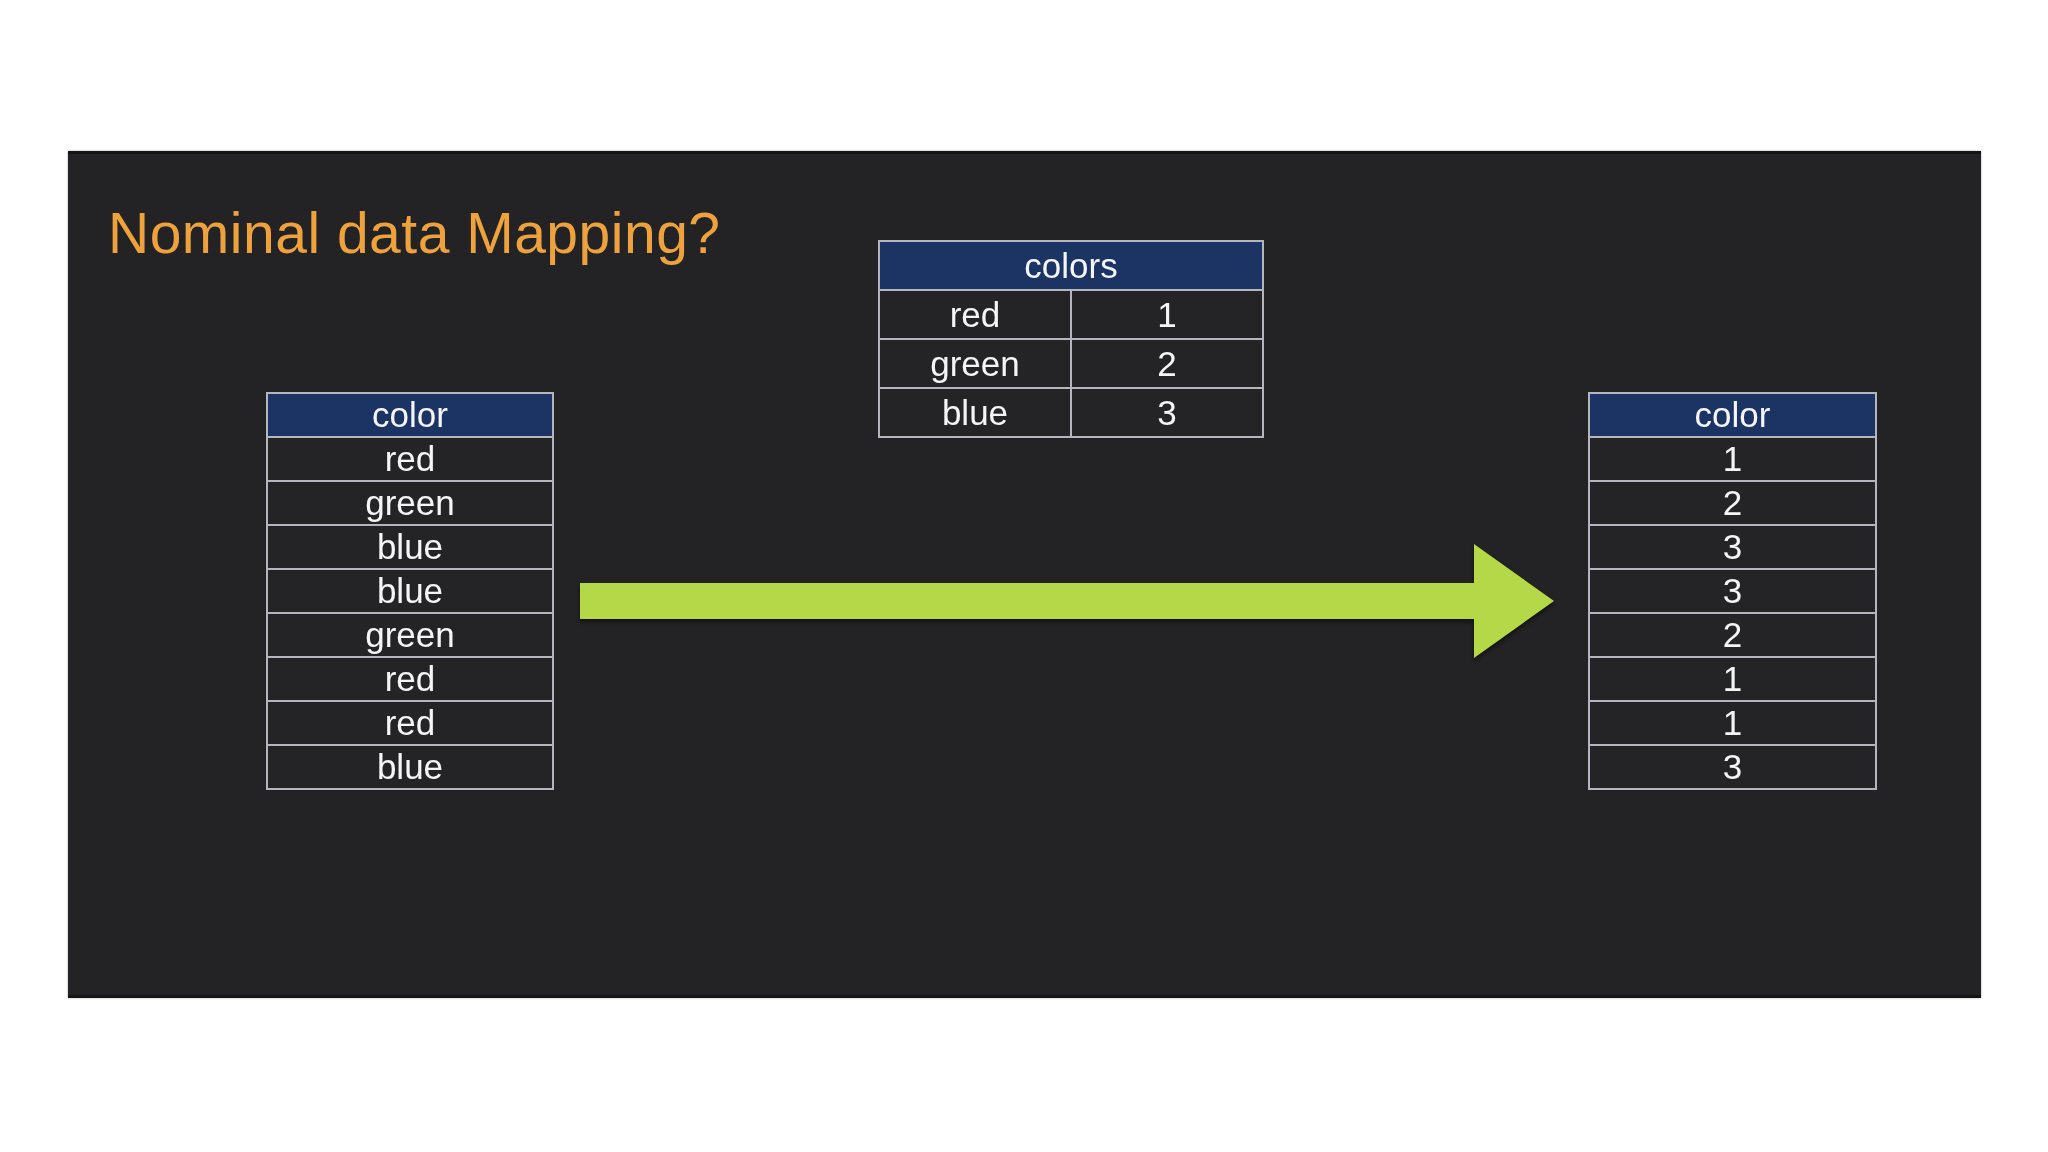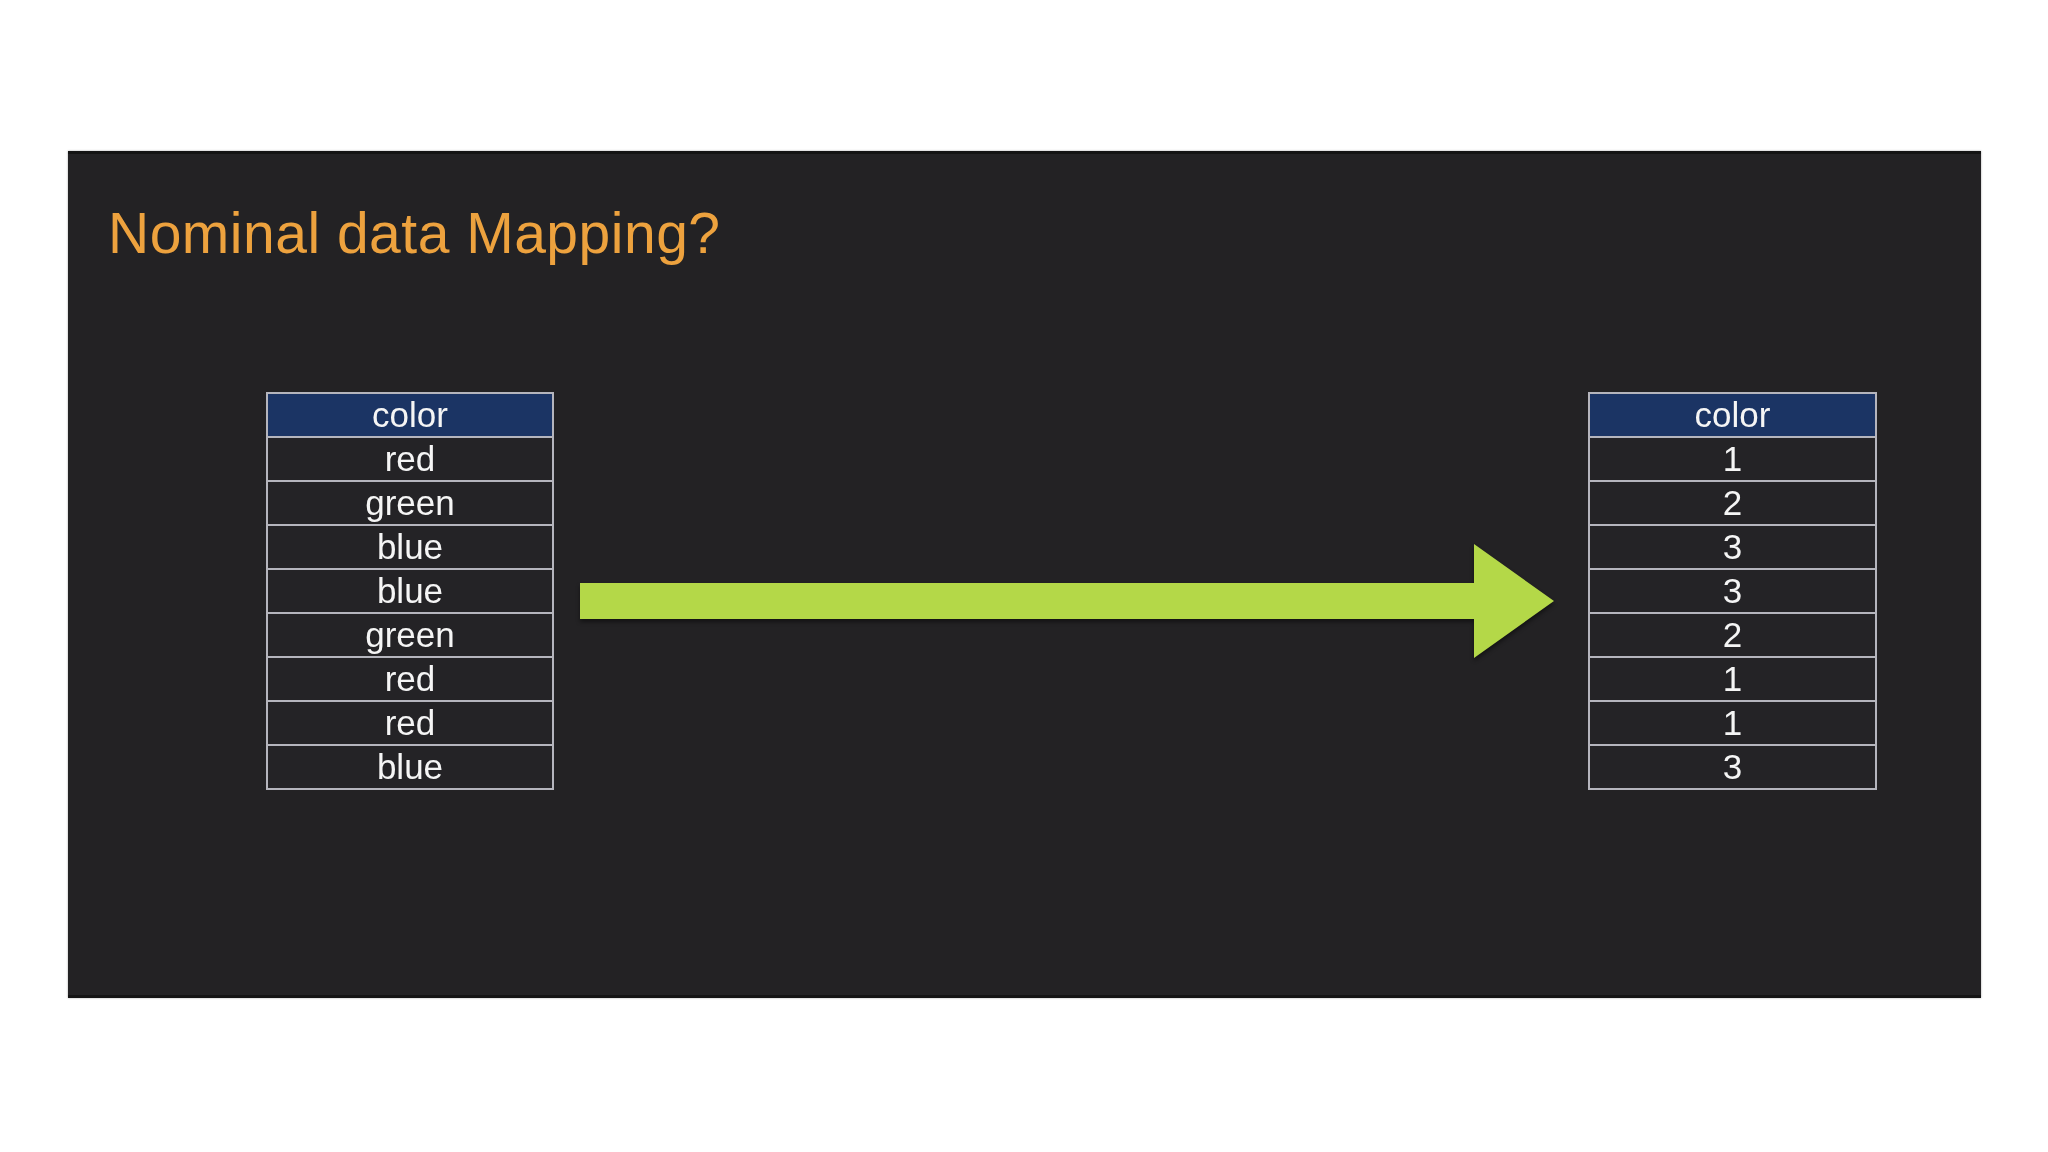--- a/index.html
+++ b/index.html
@@ -107,20 +107,41 @@
           </tr>
           <tr>
             <td>red</td>
           </tr>
           <tr>
             <td>blue</td>
           </tr>
         </tbody>
       </table>
 
+    <table class="tbl map" id="mapping-table">
+        <thead>
+          <tr>
+            <th colspan="2">colors</th>
+          </tr>
+        </thead>
+        <tbody>
+          <tr>
+            <td>red</td>
+            <td>1</td>
+          </tr>
+          <tr>
+            <td>green</td>
+            <td>2</td>
+          </tr>
+          <tr>
+            <td>blue</td>
+            <td>3</td>
+          </tr>
+        </tbody>
+      </table>
 
     <table class="tbl seq" id="result-table">
         <thead>
           <tr>
             <th colspan="1">color</th>
           </tr>
         </thead>
         <tbody>
           <tr>
             <td>1</td>

